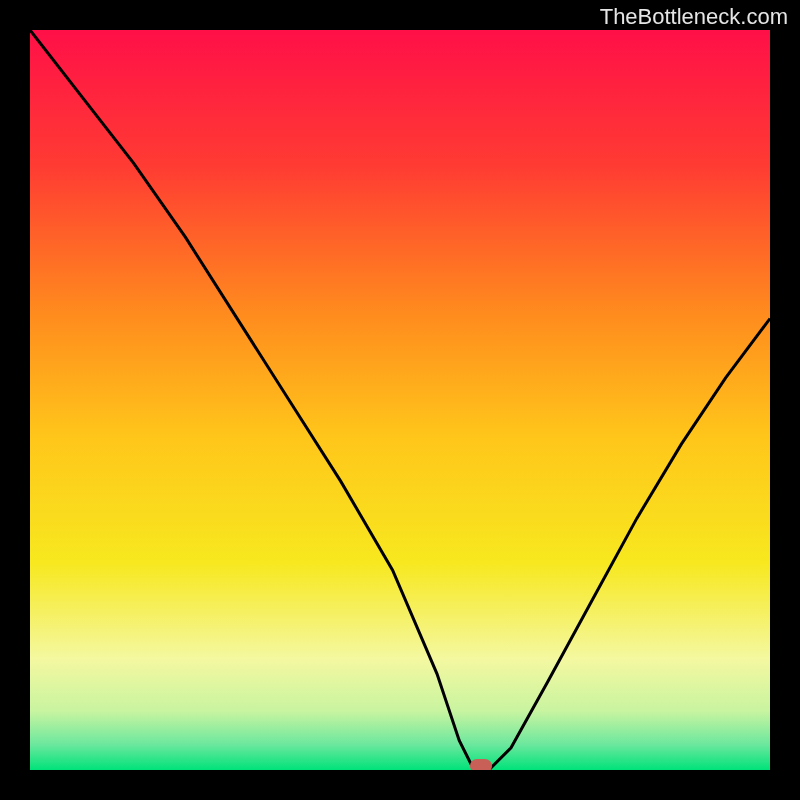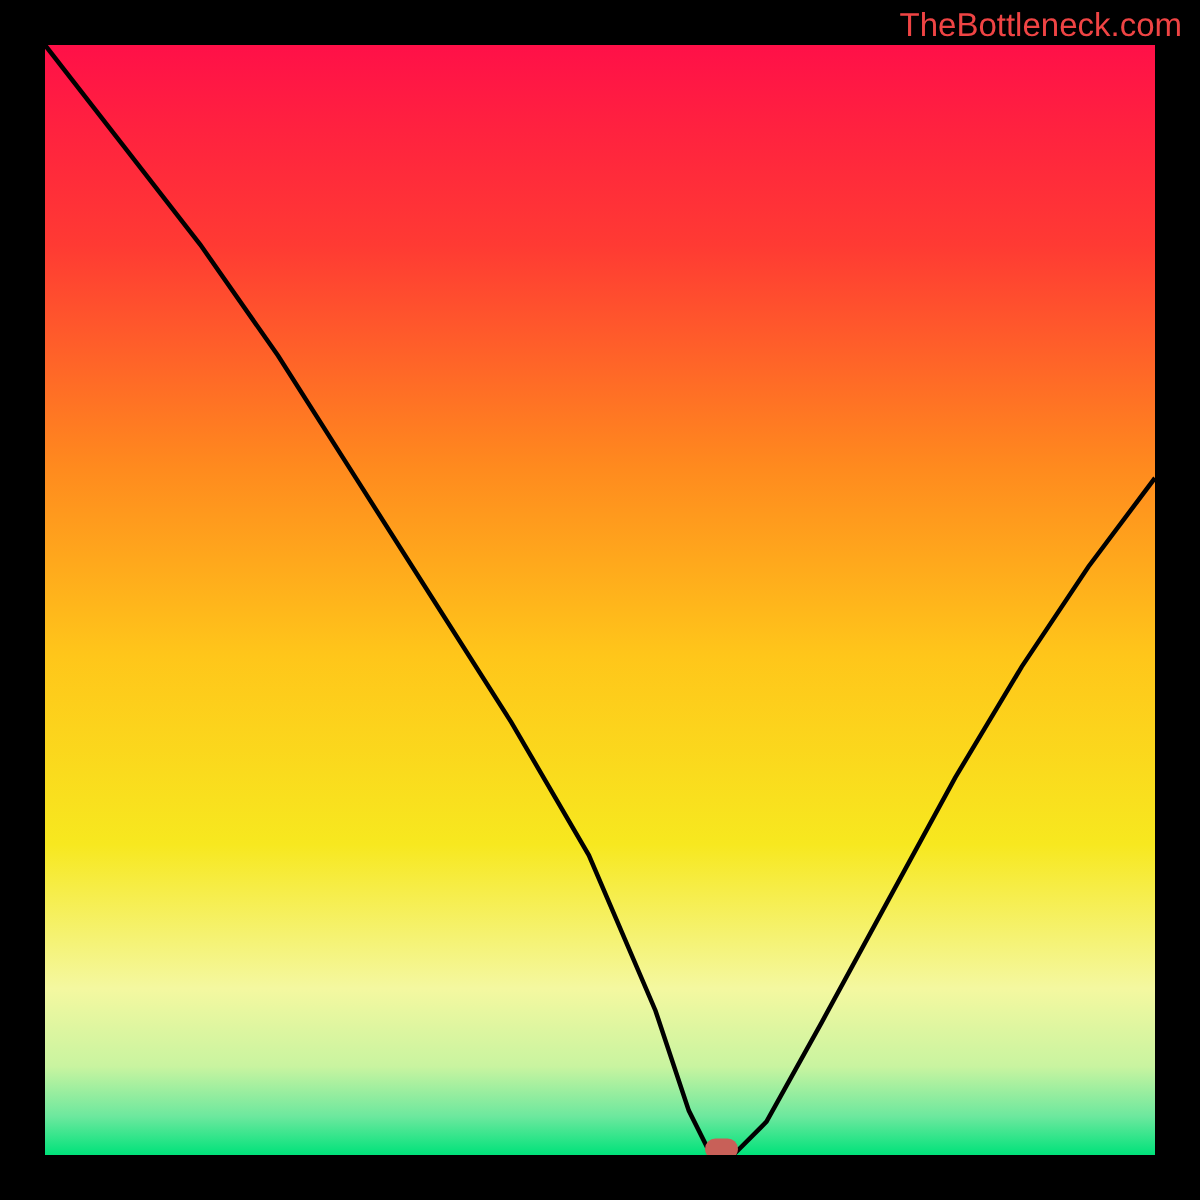--- a/index.html
+++ b/index.html
@@ -12,21 +12,21 @@
   }
   .container {
     position: relative;
     width: 800px;
     height: 800px;
   }
   .watermark {
     position: absolute;
     top: 4px;
     right: 12px;
-    color: #ef4444;
+    color: #e5e5e5;
     font-family: Arial, Helvetica, sans-serif;
     font-size: 22px;
     font-weight: 400;
     z-index: 10;
   }
   .plot-area {
     position: absolute;
     left: 30px;
     top: 30px;
     width: 740px;

